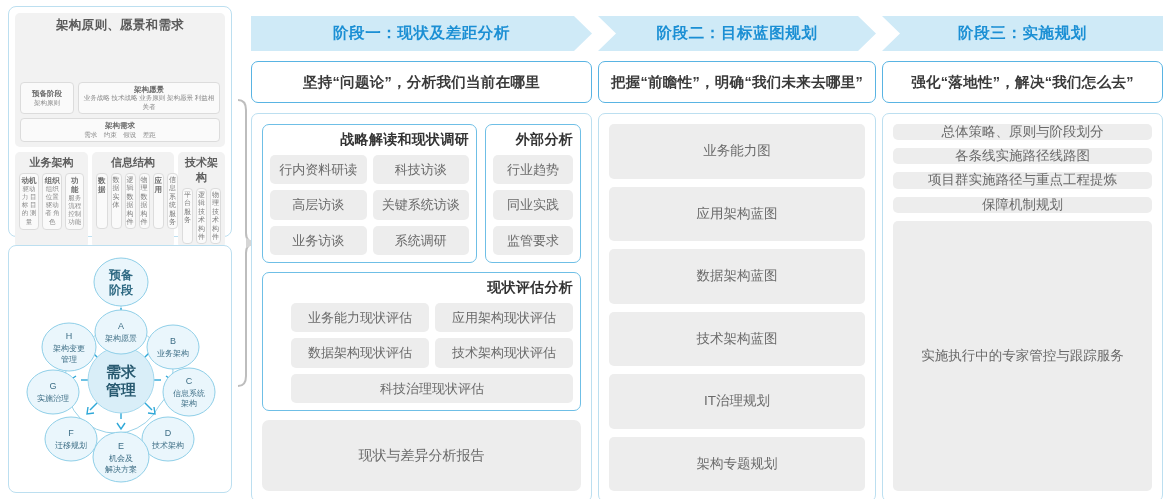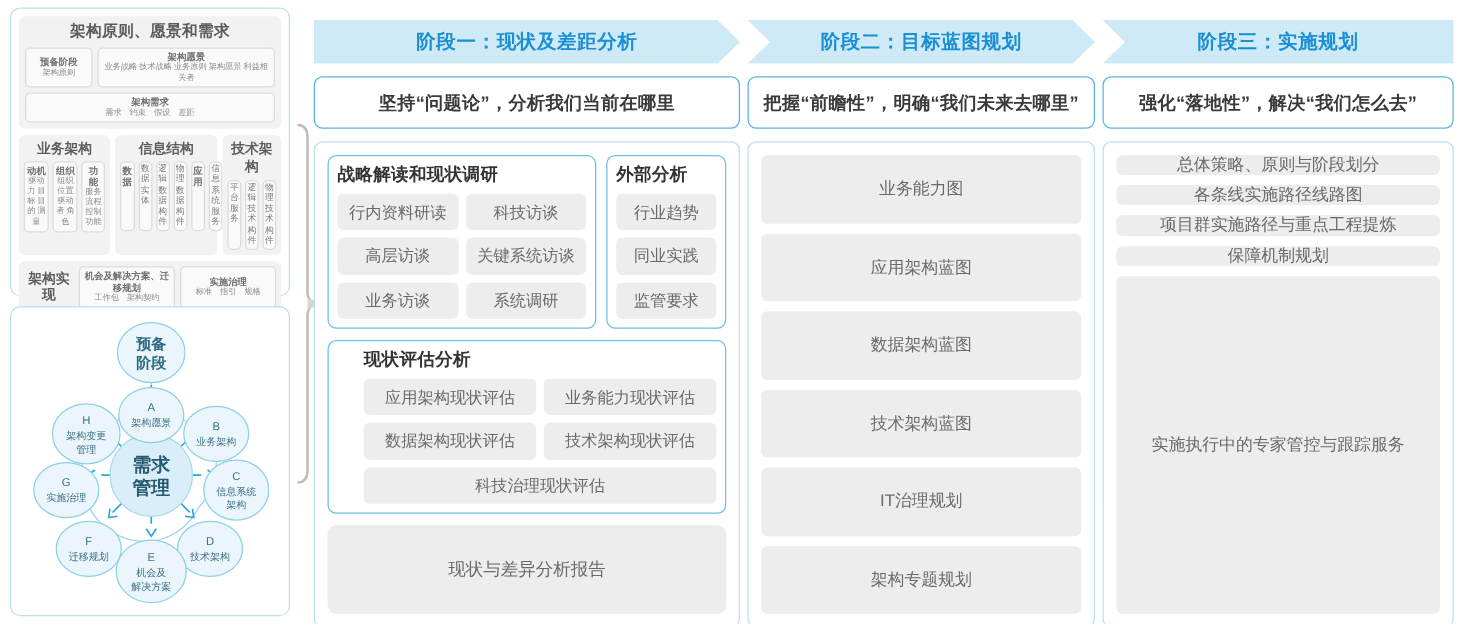--- a/index.html
+++ b/index.html
@@ -24,21 +24,21 @@
   .fw-top {
     background:#f2f2f2; border-radius:5px; padding:4px 5px 5px 5px;
   }
   .fw-title {
     text-align:center; font-weight:bold; font-size:12.5px; color:#5a5a5a;
     letter-spacing:.3px; margin-bottom:4px;
   }
   .fw-row { display:flex; gap:4px; }
   .cell {
     background:#fafafa; border:1px solid #dcdcdc; border-radius:4px;
-    text-align:center; padding:2px 2px;
+    text-align:center; padding:2px 2px;margin-top:44px;
   }
   .cell-h { font-weight:bold; font-size:7.5px; color:#6e6e6e; line-height:1.25; }
   .cell-s { font-size:6.5px; color:#8a8a8a; line-height:1.3; }
   .fw-prep { width:54px; display:flex; flex-direction:column; justify-content:center; }
   .fw-vision { flex:1; }
   .fw-req { margin-top:4px; }
 
   .fw-mid { display:flex; gap:4px; margin-top:5px; }
   .dom { background:#f2f2f2; border-radius:5px; padding:3px 4px 4px 4px; }
   .dom-title { text-align:center; font-weight:bold; font-size:11px; color:#5e5e5e; margin-bottom:3px; }
@@ -111,21 +111,21 @@
     display:flex; flex-direction:column; gap:9px;
   }
 
   
   .s1-top { display:flex; gap:8px; height:139px; }
   .grp {
     border:1px solid #6fbfe6; border-radius:7px; background:#ffffff;
     padding:6px 7px 7px 7px; display:flex; flex-direction:column;
   }
   .grp-title {
-    text-align:left; font-weight:bold; font-size:14px; color:#333;
+    text-align:right; font-weight:bold; font-size:14px; color:#333;
     margin-bottom:6px; letter-spacing:.3px;
   }
   .chip {
     background:#ededed; border-radius:5px; color:#6a6a6a;
     font-size:13px; display:flex; align-items:center; justify-content:center;
     text-align:center; line-height:1.2;
   }
   .grid2 { display:grid; grid-template-columns:1fr 1fr; gap:6px; flex:1; }
   .grid1 { display:grid; grid-template-columns:1fr; gap:6px; flex:1; }
   .s1-mid { height:139px;padding-left:28px; }
@@ -371,22 +371,22 @@
               <div class="chip">行业趋势</div>
               <div class="chip">同业实践</div>
               <div class="chip">监管要求</div>
             </div>
           </div>
         </div>
 
         <div class="grp s1-mid">
           <div class="grp-title">现状评估分析</div>
           <div class="grid-eval">
+            <div class="chip">业务能力现状评估</div>
             <div class="chip">应用架构现状评估</div>
-            <div class="chip">业务能力现状评估</div>
             <div class="chip">数据架构现状评估</div>
             <div class="chip">技术架构现状评估</div>
             <div class="chip wide">科技治理现状评估</div>
           </div>
         </div>
 
         <div class="report">现状与差异分析报告</div>
       </div>
     </div>
 

